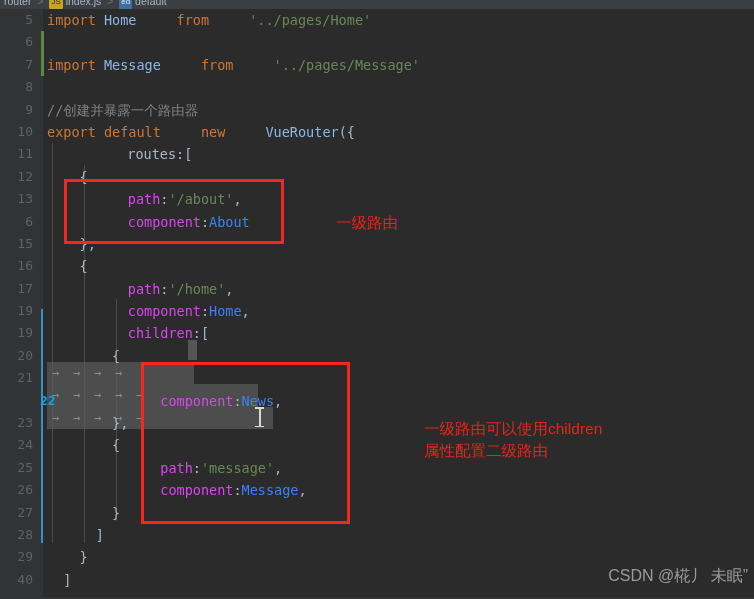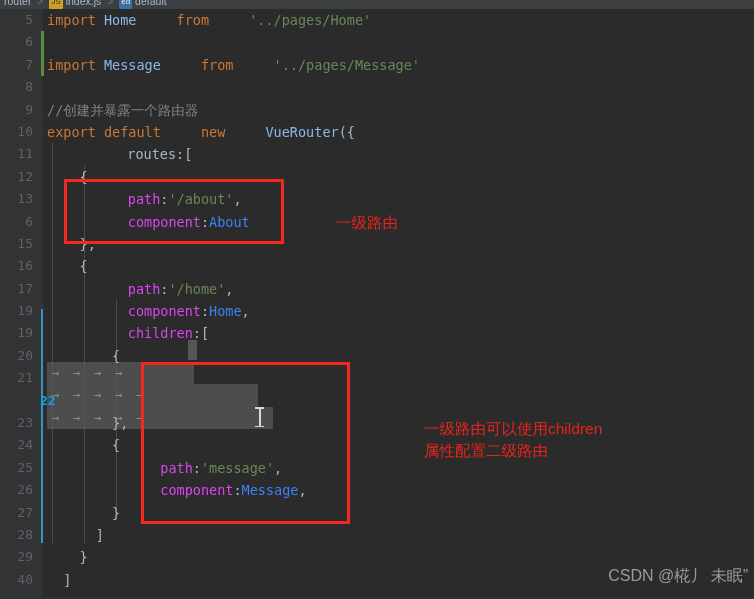--- a/index.html
+++ b/index.html
@@ -287,21 +287,21 @@
         <div class="row"><span class="lnum">12</span><span class="code"><span class="punc">    {</span></span></div>
         <div class="row"><span class="lnum">13</span><span class="code"><span class="ident">      </span><span class="prop">path</span><span class="punc">:</span><span class="str">'/about'</span><span class="punc">,</span></span></div>
         <div class="row"><span class="lnum">6</span><span class="code"><span class="ident">      </span><span class="prop">component</span><span class="punc">:</span><span class="comp">About</span></span></div>
         <div class="row"><span class="lnum">15</span><span class="code"><span class="punc">    },</span></span></div>
         <div class="row"><span class="lnum">16</span><span class="code"><span class="punc">    {</span></span></div>
         <div class="row"><span class="lnum">17</span><span class="code"><span class="ident">      </span><span class="prop">path</span><span class="punc">:</span><span class="str">'/home'</span><span class="punc">,</span></span></div>
         <div class="row"><span class="lnum">19</span><span class="code"><span class="ident">      </span><span class="prop">component</span><span class="punc">:</span><span class="comp">Home</span><span class="punc">,</span></span></div>
         <div class="row"><span class="lnum">19</span><span class="code"><span class="ident">      </span><span class="prop">children</span><span class="punc">:[</span></span></div>
         <div class="row"><span class="lnum">20</span><span class="code"><span class="punc">        {</span></span></div>
         <div class="row"><span class="lnum">21</span></div>
-        <div class="row current"><span class="lnum">22</span></div>
+        <div class="row current"><span class="lnum">22</span><span class="code"><span class="ident">          </span><span class="prop">component</span><span class="punc">:</span><span class="comp">News</span><span class="punc">,</span></span></div>
         <div class="row"><span class="lnum">23</span><span class="code"><span class="punc">        },</span></span></div>
         <div class="row"><span class="lnum">24</span><span class="code"><span class="punc">        {</span></span></div>
         <div class="row"><span class="lnum">25</span><span class="code"><span class="ident">          </span><span class="prop">path</span><span class="punc">:</span><span class="str">'message'</span><span class="punc">,</span></span></div>
         <div class="row"><span class="lnum">26</span><span class="code"><span class="ident">          </span><span class="prop">component</span><span class="punc">:</span><span class="comp">Message</span><span class="punc">,</span></span></div>
         <div class="row"><span class="lnum">27</span><span class="code"><span class="punc">        }</span></span></div>
         <div class="row"><span class="lnum">28</span><span class="code"><span class="punc">      ]</span></span></div>
         <div class="row"><span class="lnum">29</span><span class="code"><span class="punc">    }</span></span></div>
         <div class="row"><span class="lnum">40</span><span class="code"><span class="punc">  ]</span></span></div>
       </div>
 

